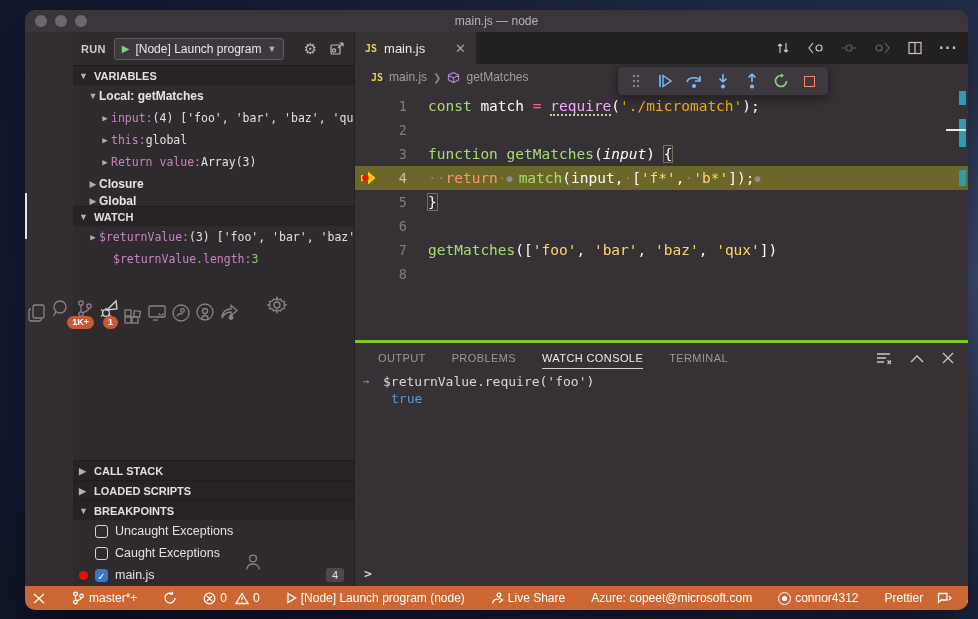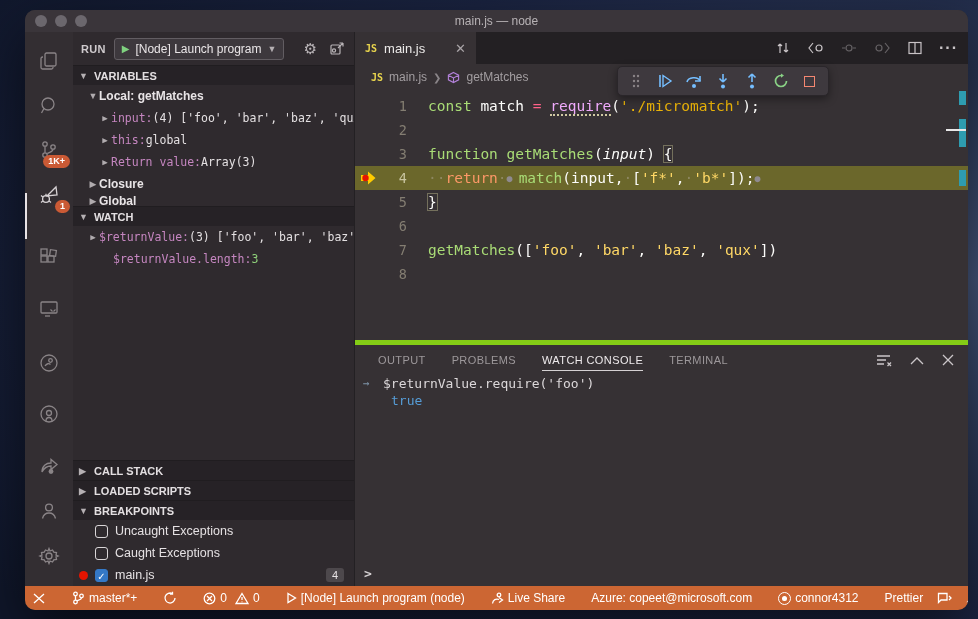--- a/index.html
+++ b/index.html
@@ -12,21 +12,21 @@
 
   
   .titlebar { height:22px; background:#3a353a; display:flex; align-items:center; position:relative; flex:none; }
   .lights { display:flex; gap:8px; margin-left:10px; }
   .light { width:12px; height:12px; border-radius:50%; background:#6b676d; }
   .title-text { position:absolute; left:0; right:0; text-align:center; font-size:12px; color:#b7b2b5; }
 
   .body { flex:1; display:flex; min-height:0; }
 
   
-  .activitybar { width:48px; background:#332e32; position:relative; flex:none; display:flex; flex-direction:column; align-items:center; }
+  .activitybar { width:48px; background:#332e32; position:relative; flex:none; display:flex; align-items:center; }
   .ab-icon { width:48px; height:48px; display:flex; align-items:center; justify-content:center; color:#8a8487; position:relative; }
   .ab-icon svg { stroke:#8a8487; fill:none; stroke-width:1.3; }
   .ab-icon.active { color:#d7d2d5; }
   .ab-icon.active svg { stroke:#d7d2d5; }
   .ab-active-bar { position:absolute; left:0; top:161px; width:2px; height:46px; background:#e7e2e5; }
   .badge { position:absolute; right:3px; bottom:4px; background:#ca5a35; color:#fff; font-size:9px; font-weight:bold;
     border-radius:9px; padding:2px 5px; line-height:1; }
   .ab-bottom { margin-top:auto; }
 
   
@@ -96,21 +96,21 @@
   .tk-param { color:#fcfcfa; font-style:italic; }
   .tk-ws { color:#8d8760; }
   .tk-idot { color:#8f8a8f; font-size:10px; vertical-align:1.5px; }
   .tk-boxed { color:#fcfcfa; outline:1px solid #74705c; }
 
   .ruler { position:absolute; right:2px; top:0; width:8px; height:100%; }
   .ruler-mark { position:absolute; right:0; width:7px; background:#2e9cb0; }
   .ruler-cursorline { position:absolute; right:0; width:20px; height:2px; background:#e8e8e8; }
 
   
-  .panel { height:246px; flex:none; border-top:5px solid #84cc16; position:relative; background:#363134; }
+  .panel { height:246px; flex:none; border-top:3px solid #84cc16; position:relative; background:#363134; }
   .panel-tabs { height:30px; display:flex; align-items:center; gap:26px; padding-left:23px; font-size:11px;
     letter-spacing:.4px; color:#9d989b; position:relative; }
   .panel-tab.active { color:#eeeaec; border-bottom:1px solid #d5d1d3; padding-bottom:4px; margin-bottom:-5px; }
   .panel-actions { position:absolute; right:14px; top:0; height:30px; display:flex; align-items:center; gap:18px; color:#cbc6c9; }
   .panel-actions svg { stroke:#cbc6c9; fill:none; stroke-width:1.3; }
   .console-line { display:flex; font-family:"DejaVu Sans Mono",monospace; font-size:13px; padding-left:8px; height:17px; align-items:center;}
   .console-arrow { color:#7d93a8; width:20px; flex:none; font-size:11px; }
   .console-echo { color:#dcd8da; }
   .console-result { color:#569cd6; padding-left:28px; }
   .console-prompt { position:absolute; left:9px; bottom:5px; color:#d5d1d3; font-family:"DejaVu Sans Mono",monospace; font-weight:bold; font-size:13px; }

